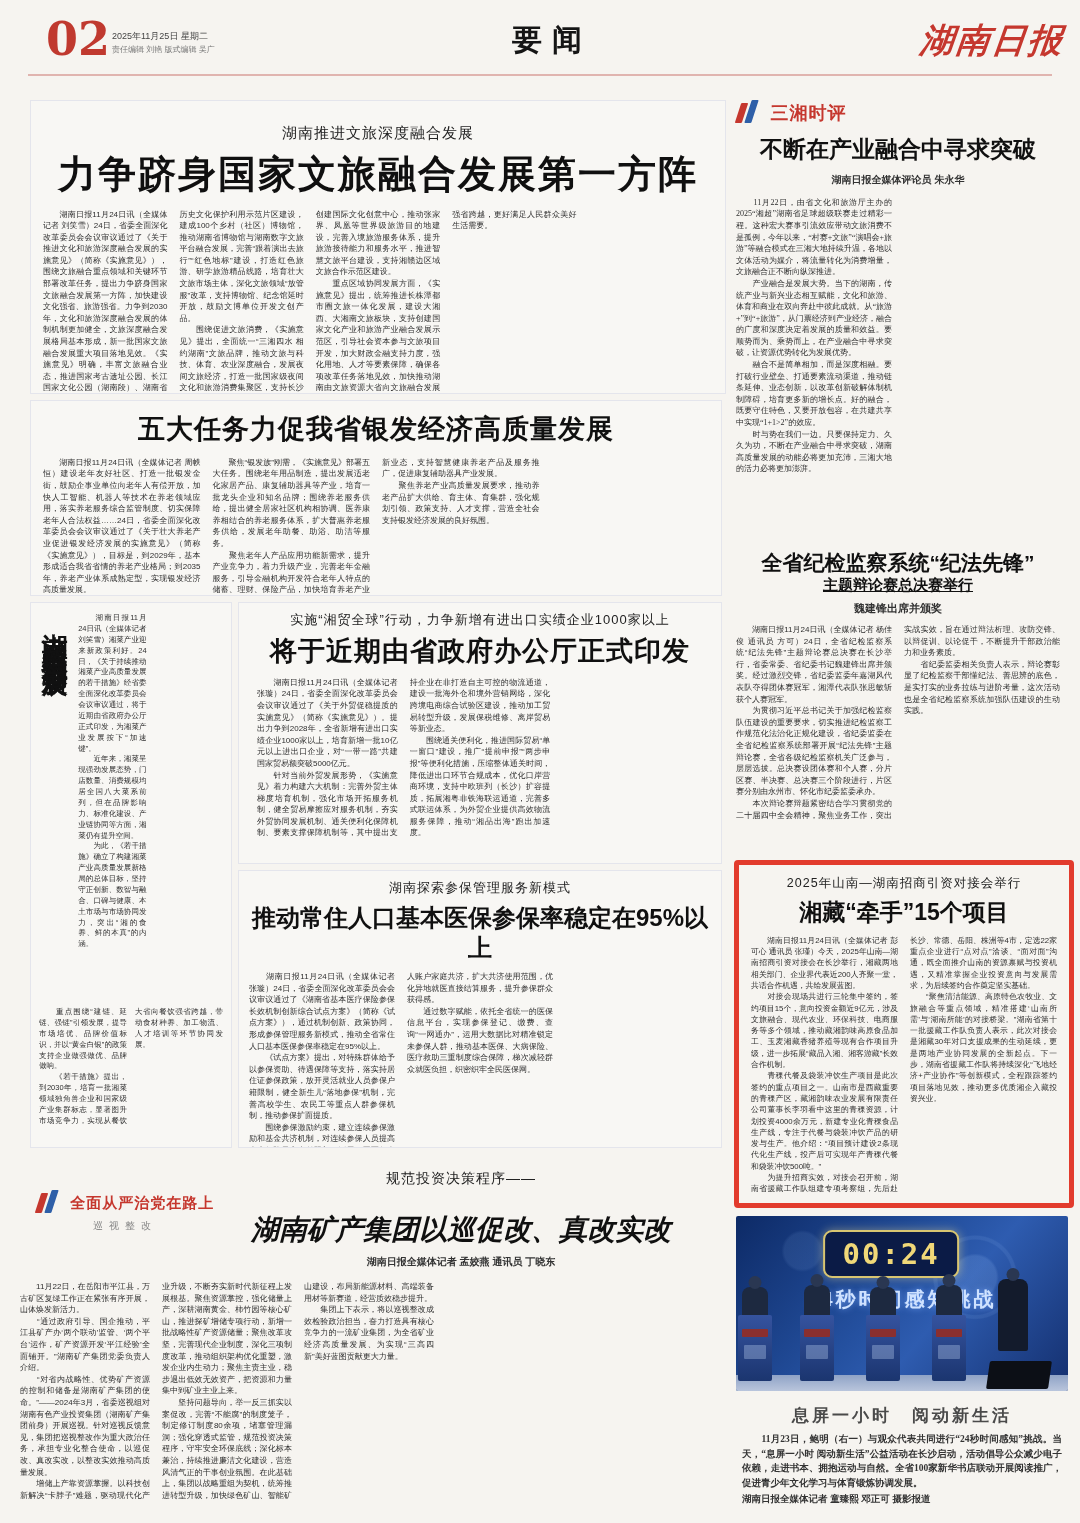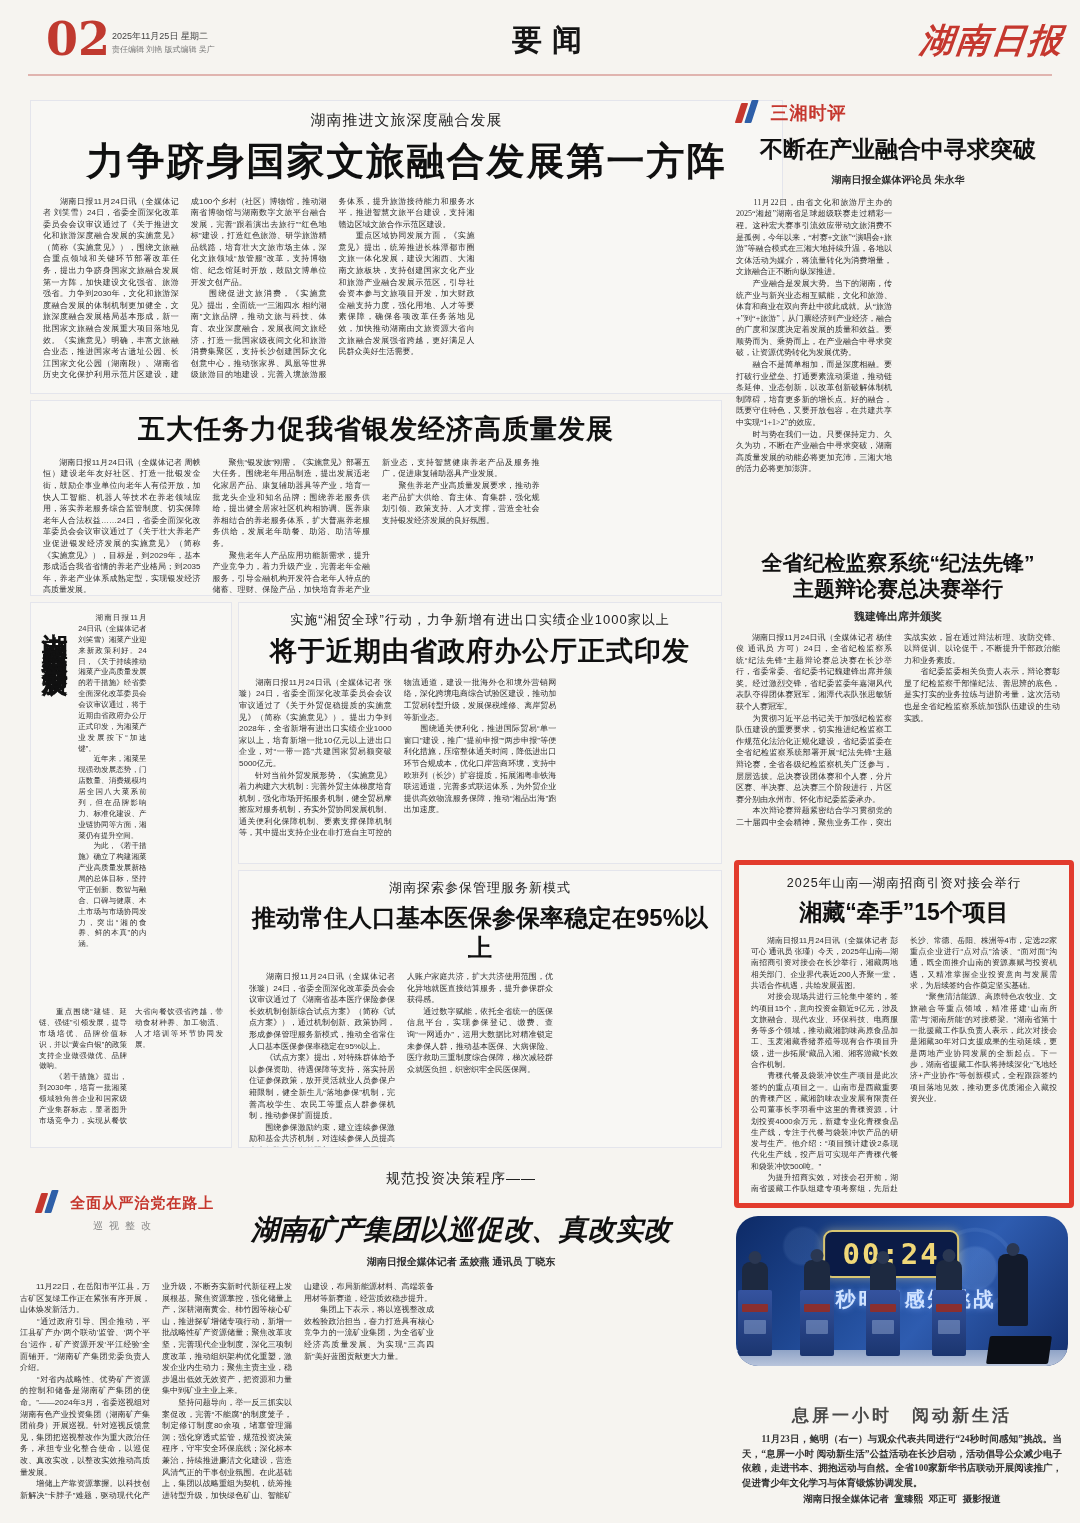--- a/index.html
+++ b/index.html
@@ -51,21 +51,21 @@
   .stage-floor{position:absolute;left:0;right:0;bottom:0;height:16px;background:linear-gradient(#8fa3c6,#b9c5dc);}
   .podium{position:absolute;bottom:10px;width:34px;height:66px;background:linear-gradient(#35539f,#1b356f);border-radius:2px;}
   .podium::before{content:"";position:absolute;left:4px;top:14px;right:4px;height:8px;background:#8a2f2f;border-radius:1px;}
   .podium::after{content:"";position:absolute;left:6px;top:30px;right:6px;height:14px;background:rgba(190,210,240,.35);border-radius:1px;}
   .person{position:absolute;width:26px;height:42px;background:#1d2940;border-radius:8px 8px 2px 2px;}
   .person::before{content:"";position:absolute;left:50%;top:-11px;transform:translateX(-50%);width:13px;height:13px;border-radius:50%;background:#2a3752;}
   .speaker{position:absolute;right:18px;bottom:2px;width:62px;height:28px;background:#0c0f16;border-radius:2px;transform:skewX(-8deg);}
   
   .cap-title{text-align:center;font-size:17px;font-weight:900;color:#4a4a4a;letter-spacing:3px;font-family:"Liberation Serif",serif;}
   .cap-text{font-size:9.5px;line-height:1.55;text-align:justify;color:#333;font-weight:bold;font-family:"Liberation Serif",serif;white-space:pre-wrap;}
-  .cap-credit{text-align:center;font-size:9.5px;font-weight:bold;color:#333;font-family:Liberation Mono, monospace;margin-top:2px;}
+  .cap-credit{text-align:left;font-size:9.5px;font-weight:bold;color:#333;font-family:Liberation Sans, sans-serif;margin-top:2px;}
   
   .party-logo{position:absolute;left:14px;top:34px;width:190px;text-align:center;}
   .party-logo .logo-text{font-size:15px;}
   .party-sub{font-size:10px;color:#888;letter-spacing:6px;margin-top:3px;}
   .mining-head{margin-left:205px;width:480px;text-align:center;}
   .xc-flex{display:flex;gap:8px;}
 </style>
 </head>
 <body>
 
@@ -73,21 +73,21 @@
   <div class="pagenum">02</div>
   <div class="dateblock">
     <div>2025年11月25日 星期二</div>
     <div class="sub">责任编辑 刘艳 版式编辑 吴广</div>
   </div>
   <div class="section-title">要闻</div>
   <div class="masthead">湖南日报</div>
 </div>
 <div class="hdr-rule"></div>
 
-<div class="article hairline" style="left:30px;top:100px;width:753px;height:294px;padding:10px 12px;">
+<div class="article hairline" style="left:30px;top:100px;width:696px;height:294px;padding:23px 12px;">
   <div class="kicker" style="font-size:15px;">湖南推进文旅深度融合发展</div>
   <div class="headline h-top" style="margin:8px 0 10px;">力争跻身国家文旅融合发展第一方阵</div>
   <div class="body-text" style="column-count:5;height:192px;">　　湖南日报11月24日讯（全媒体记者 刘笑雪）24日，省委全面深化改革委员会会议审议通过了《关于推进文化和旅游深度融合发展的实施意见》（简称《实施意见》），围绕文旅融合重点领域和关键环节部署改革任务，提出力争跻身国家文旅融合发展第一方阵，加快建设文化强省、旅游强省。力争到2030年，文化和旅游深度融合发展的体制机制更加健全，文旅深度融合发展格局基本形成，新一批国家文旅融合发展重大项目落地见效。《实施意见》明确，丰富文旅融合业态，推进国家考古遗址公园、长江国家文化公园（湖南段）、湖南省历史文化保护利用示范片区建设，建成100个乡村（社区）博物馆，推动湖南省博物馆与湖南数字文旅平台融合发展，完善“跟着演出去旅行”“红色地标”建设，打造红色旅游、研学旅游精品线路，培育壮大文旅市场主体，深化文旅领域“放管服”改革，支持博物馆、纪念馆延时开放，鼓励文博单位开发文创产品。
 　　围绕促进文旅消费，《实施意见》提出，全面统一“三湘四水 相约湖南”文旅品牌，推动文旅与科技、体育、农业深度融合，发展夜间文旅经济，打造一批国家级夜间文化和旅游消费集聚区，支持长沙创建国际文化创意中心，推动张家界、凤凰等世界级旅游目的地建设，完善入境旅游服务体系，提升旅游接待能力和服务水平，推进智慧文旅平台建设，支持湘赣边区域文旅合作示范区建设。
 　　重点区域协同发展方面，《实施意见》提出，统筹推进长株潭都市圈文旅一体化发展，建设大湘西、大湘南文旅板块，支持创建国家文化产业和旅游产业融合发展示范区，引导社会资本参与文旅项目开发，加大财政金融支持力度，强化用地、人才等要素保障，确保各项改革任务落地见效，加快推动湖南由文旅资源大省向文旅融合发展强省跨越，更好满足人民群众美好生活需要。</div>
 </div>
 
 <div class="article hairline" style="left:30px;top:400px;width:692px;height:196px;padding:8px 12px;">
   <div class="headline h-mid" style="margin:4px 0 10px;">五大任务力促我省银发经济高质量发展</div>
   <div class="body-text" style="column-count:4;height:142px;">　　湖南日报11月24日讯（全媒体记者 周帙恒）建设老年友好社区、打造一批银发金街，鼓励企事业单位向老年人有偿开放，加快人工智能、机器人等技术在养老领域应用，落实养老服务综合监管制度、切实保障老年人合法权益……24日，省委全面深化改革委员会会议审议通过了《关于壮大养老产业促进银发经济发展的实施意见》（简称《实施意见》），目标是，到2029年，基本形成适合我省省情的养老产业格局；到2035年，养老产业体系成熟定型，实现银发经济高质量发展。
@@ -100,21 +100,21 @@
   <div class="xc-flex">
     <div class="v-head">湖南出台新政力推湘菜创新发展</div>
     <div class="body-text" style="column-count:2;height:386px;font-size:7.5px;column-gap:8px;flex:1;">　　湖南日报11月24日讯（全媒体记者 刘笑雪）湘菜产业迎来新政策利好。24日，《关于持续推动湘菜产业高质量发展的若干措施》经省委全面深化改革委员会会议审议通过，将于近期由省政府办公厅正式印发，为湘菜产业发展按下“加速键”。
 　　近年来，湘菜呈现强劲发展态势，门店数量、消费规模均居全国八大菜系前列，但在品牌影响力、标准化建设、产业链协同等方面，湘菜仍有提升空间。
 　　为此，《若干措施》确立了构建湘菜产业高质量发展新格局的总体目标，坚持守正创新、数智与融合、口碑与健康、本土市场与市场协同发力，突出“湘的食养、鲜的本真”的内涵。</div>
   </div>
   <div class="body-text" style="column-count:2;height:128px;font-size:7.5px;column-gap:8px;margin-top:8px;">　　重点围绕“建链、延链、强链”引领发展，提导市场培优、品牌价值标识，并以“黄金白银”的政策支持企业做强做优、品牌做响。
 　　《若干措施》提出，到2030年，培育一批湘菜领域独角兽企业和国家级产业集群标志，显著图升市场竞争力，实现从餐饮大省向餐饮强省跨越，带动食材种养、加工物流、人才培训等环节协同发展。</div>
 </div>
 
-<div class="article hairline" style="left:238px;top:602px;width:484px;height:262px;padding:8px 0;">
+<div class="article hairline" style="left:238px;top:602px;width:484px;height:262px;padding:8px 18px;">
   <div class="kicker" style="font-size:13px;">实施“湘贸全球”行动，力争新增有进出口实绩企业1000家以上</div>
   <div class="headline h-mid" style="margin:6px 0 8px;">将于近期由省政府办公厅正式印发</div>
   <div class="body-text" style="column-count:3;height:172px;">　　湖南日报11月24日讯（全媒体记者 张璇）24日，省委全面深化改革委员会会议审议通过了《关于外贸促稳提质的实施意见》（简称《实施意见》）。提出力争到2028年，全省新增有进出口实绩企业1000家以上，培育新增一批10亿元以上进出口企业，对“一带一路”共建国家贸易额突破5000亿元。
 　　针对当前外贸发展形势，《实施意见》着力构建六大机制：完善外贸主体梯度培育机制，强化市场开拓服务机制，健全贸易摩擦应对服务机制，夯实外贸协同发展机制、通关便利化保障机制、要素支撑保障机制等，其中提出支持企业在非打造自主可控的物流通道，建设一批海外仓和境外营销网络，深化跨境电商综合试验区建设，推动加工贸易转型升级，发展保税维修、离岸贸易等新业态。
 　　围绕通关便利化，推进国际贸易“单一窗口”建设，推广“提前申报”“两步申报”等便利化措施，压缩整体通关时间，降低进出口环节合规成本，优化口岸营商环境，支持中欧班列（长沙）扩容提质，拓展湘粤非铁海联运通道，完善多式联运体系，为外贸企业提供高效物流服务保障，推动“湘品出海”跑出加速度。</div>
 </div>
 
 <div class="article hairline" style="left:238px;top:870px;width:484px;height:278px;padding:8px 10px;">
   <div class="kicker" style="font-size:13px;">湖南探索参保管理服务新模式</div>
   <div class="headline" style="font-size:24px;margin:6px 0 8px;">推动常住人口基本医保参保率稳定在95%以上</div>
@@ -132,39 +132,39 @@
   <div class="headline" style="font-size:23px;font-family:'Liberation Serif',serif;">不断在产业融合中寻求突破</div>
   <div class="byline" style="margin:8px 0 10px;">湖南日报全媒体评论员 朱永华</div>
   <div class="body-text body-serif" style="column-count:2;height:320px;">　　11月22日，由省文化和旅游厅主办的2025“湘超”湖南省足球超级联赛走过精彩一程。这种宏大赛事引流效应带动文旅消费不是孤例，今年以来，“村赛+文旅”“演唱会+旅游”等融合模式在三湘大地持续升温，各地以文体活动为媒介，将流量转化为消费增量，文旅融合正不断向纵深推进。
 　　产业融合是发展大势。当下的湖南，传统产业与新兴业态相互赋能，文化和旅游、体育和商业在双向奔赴中彼此成就。从“旅游+”到“+旅游”，从门票经济到产业经济，融合的广度和深度决定着发展的质量和效益。要顺势而为、乘势而上，在产业融合中寻求突破，让资源优势转化为发展优势。
 　　融合不是简单相加，而是深度相融。要打破行业壁垒、打通要素流动渠道，推动链条延伸、业态创新，以改革创新破解体制机制障碍，培育更多新的增长点。好的融合，既要守住特色，又要开放包容，在共建共享中实现“1+1&gt;2”的效应。
 　　时与势在我们一边。只要保持定力、久久为功，不断在产业融合中寻求突破，湖南高质量发展的动能必将更加充沛，三湘大地的活力必将更加澎湃。</div>
 </div>
 
 <div class="article" style="left:728px;top:544px;width:340px;height:312px;padding:6px 8px;">
   <div class="headline" style="font-size:21px;">全省纪检监察系统“纪法先锋”</div>
-  <div class="headline" style="font-size:21px;">主题辩论赛总决赛举行</div>
+  <div class="headline" style="font-size:15px;text-decoration:underline;">主题辩论赛总决赛举行</div>
   <div class="byline" style="font-size:11px;margin:6px 0 8px;">魏建锋出席并颁奖</div>
   <div class="body-text" style="column-count:2;height:208px;">　　湖南日报11月24日讯（全媒体记者 杨佳俊 通讯员 方可）24日，全省纪检监察系统“纪法先锋”主题辩论赛总决赛在长沙举行，省委常委、省纪委书记魏建锋出席并颁奖。经过激烈交锋，省纪委监委年嘉湖风代表队夺得团体赛冠军，湘潭代表队张思敏斩获个人赛冠军。
 　　为贯彻习近平总书记关于加强纪检监察队伍建设的重要要求，切实推进纪检监察工作规范化法治化正规化建设，省纪委监委在全省纪检监察系统部署开展“纪法先锋”主题辩论赛，全省各级纪检监察机关广泛参与，层层选拔。总决赛设团体赛和个人赛，分片区赛、半决赛、总决赛三个阶段进行，片区赛分别由永州市、怀化市纪委监委承办。
 　　本次辩论赛辩题紧密结合学习贯彻党的二十届四中全会精神，聚焦业务工作，突出实战实效，旨在通过辩法析理、攻防交锋、以辩促训、以论促干，不断提升干部政治能力和业务素质。
 　　省纪委监委相关负责人表示，辩论赛彰显了纪检监察干部懂纪法、善思辨的底色，是实打实的业务拉练与进阶考量，这次活动也是全省纪检监察系统加强队伍建设的生动实践。</div>
 </div>
 
 <div class="article redbox" style="left:734px;top:860px;width:340px;height:348px;padding:10px 12px;">
   <div class="kicker" style="font-size:12.5px;">2025年山南—湖南招商引资对接会举行</div>
   <div class="headline" style="font-size:23px;margin:6px 0 8px;">湘藏“牵手”15个项目</div>
   <div class="body-text" style="column-count:2;height:262px;font-size:7.8px;">　　湖南日报11月24日讯（全媒体记者 彭可心 通讯员 张瑾）今天，2025年山南—湖南招商引资对接会在长沙举行，湘藏两地相关部门、企业界代表近200人齐聚一堂，共话合作机遇，共绘发展蓝图。
 　　对接会现场共进行三轮集中签约，签约项目15个，意向投资金额近9亿元，涉及文旅融合、现代农业、环保科技、电商服务等多个领域，推动藏湘韵味高原食品加工、玉麦湘藏香猪养殖等现有合作项目升级，进一步拓展“藏品入湘、湘客游藏”长效合作机制。
 　　青稞代餐及袋装冲饮生产项目是此次签约的重点项目之一。山南市是西藏重要的青稞产区，藏湘韵味农业发展有限责任公司董事长李羽看中这里的青稞资源，计划投资4000余万元，新建专业化青稞食品生产线，专注于代餐与袋装冲饮产品的研发与生产。他介绍：“项目预计建设2条现代化生产线，投产后可实现年产青稞代餐和袋装冲饮500吨。”
 　　为提升招商实效，对接会召开前，湖南省援藏工作队组建专项考察组，先后赴长沙、常德、岳阳、株洲等4市，定选22家重点企业进行“点对点”洽谈、“面对面”沟通，既全面推介山南的资源禀赋与投资机遇，又精准掌握企业投资意向与发展需求，为后续签约合作奠定坚实基础。
 　　“聚焦清洁能源、高原特色农牧业、文旅融合等重点领域，精准搭建‘山南所需’与‘湖南所能’的对接桥梁。”湖南省第十一批援藏工作队负责人表示，此次对接会是湘藏30年对口支援成果的生动延续，更是两地产业协同发展的全新起点。下一步，湖南省援藏工作队将持续深化“飞地经济+产业协作”等创新模式，全程跟踪签约项目落地见效，推动更多优质湘企入藏投资兴业。</div>
 </div>
 
-<div class="article" id="photo" style="left:736px;top:1216px;width:332px;height:150px;border-radius:22px;">
+<div class="article" id="photo" style="left:736px;top:1216px;width:332px;height:175px;">
   <div class="rings"></div>
   <div class="clock">
       <span>00:24</span>
     </div>
   <div class="screen-text">24秒时间感知挑战</div>
   <div class="stage-floor"></div>
   <div class="person" style="left:6px;bottom:62px;"></div>
   <div class="person" style="left:68px;bottom:64px;"></div>
   <div class="person" style="left:134px;bottom:62px;"></div>
   <div class="person" style="left:200px;bottom:64px;"></div>

